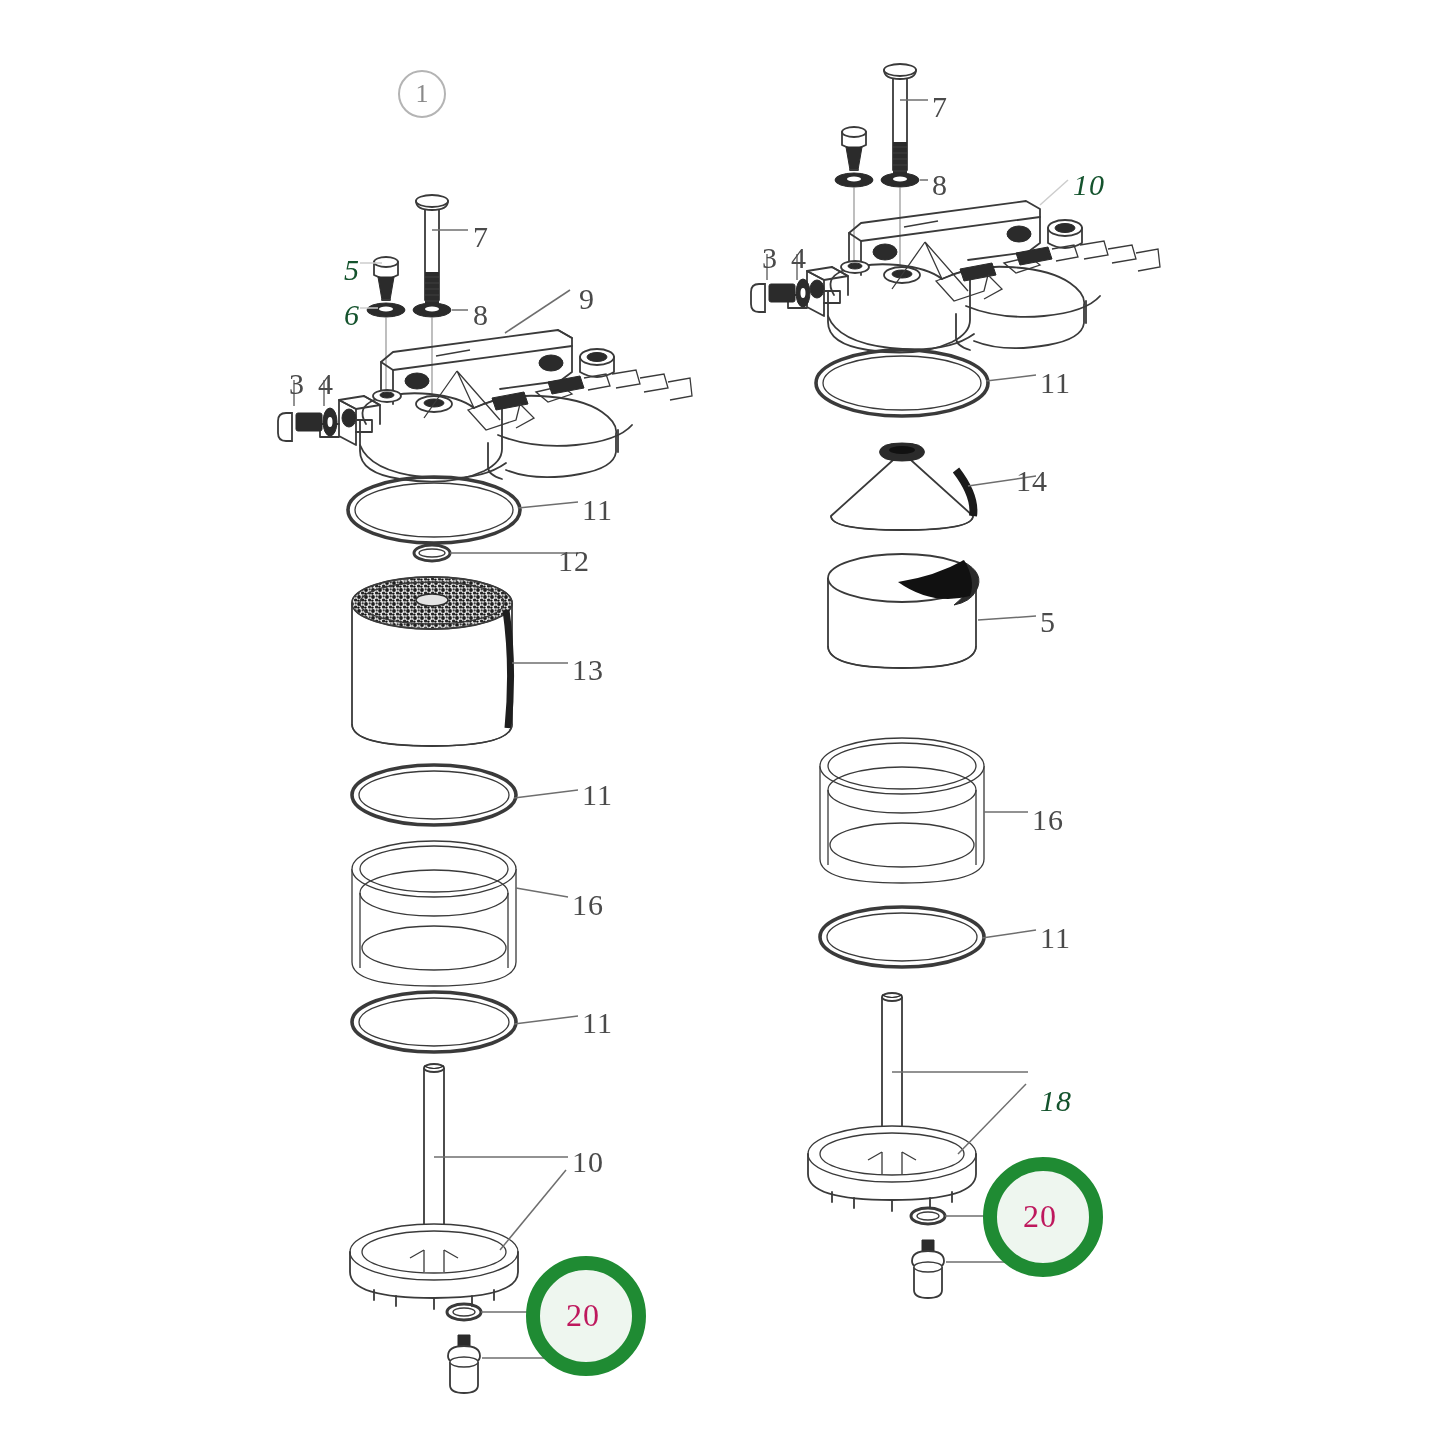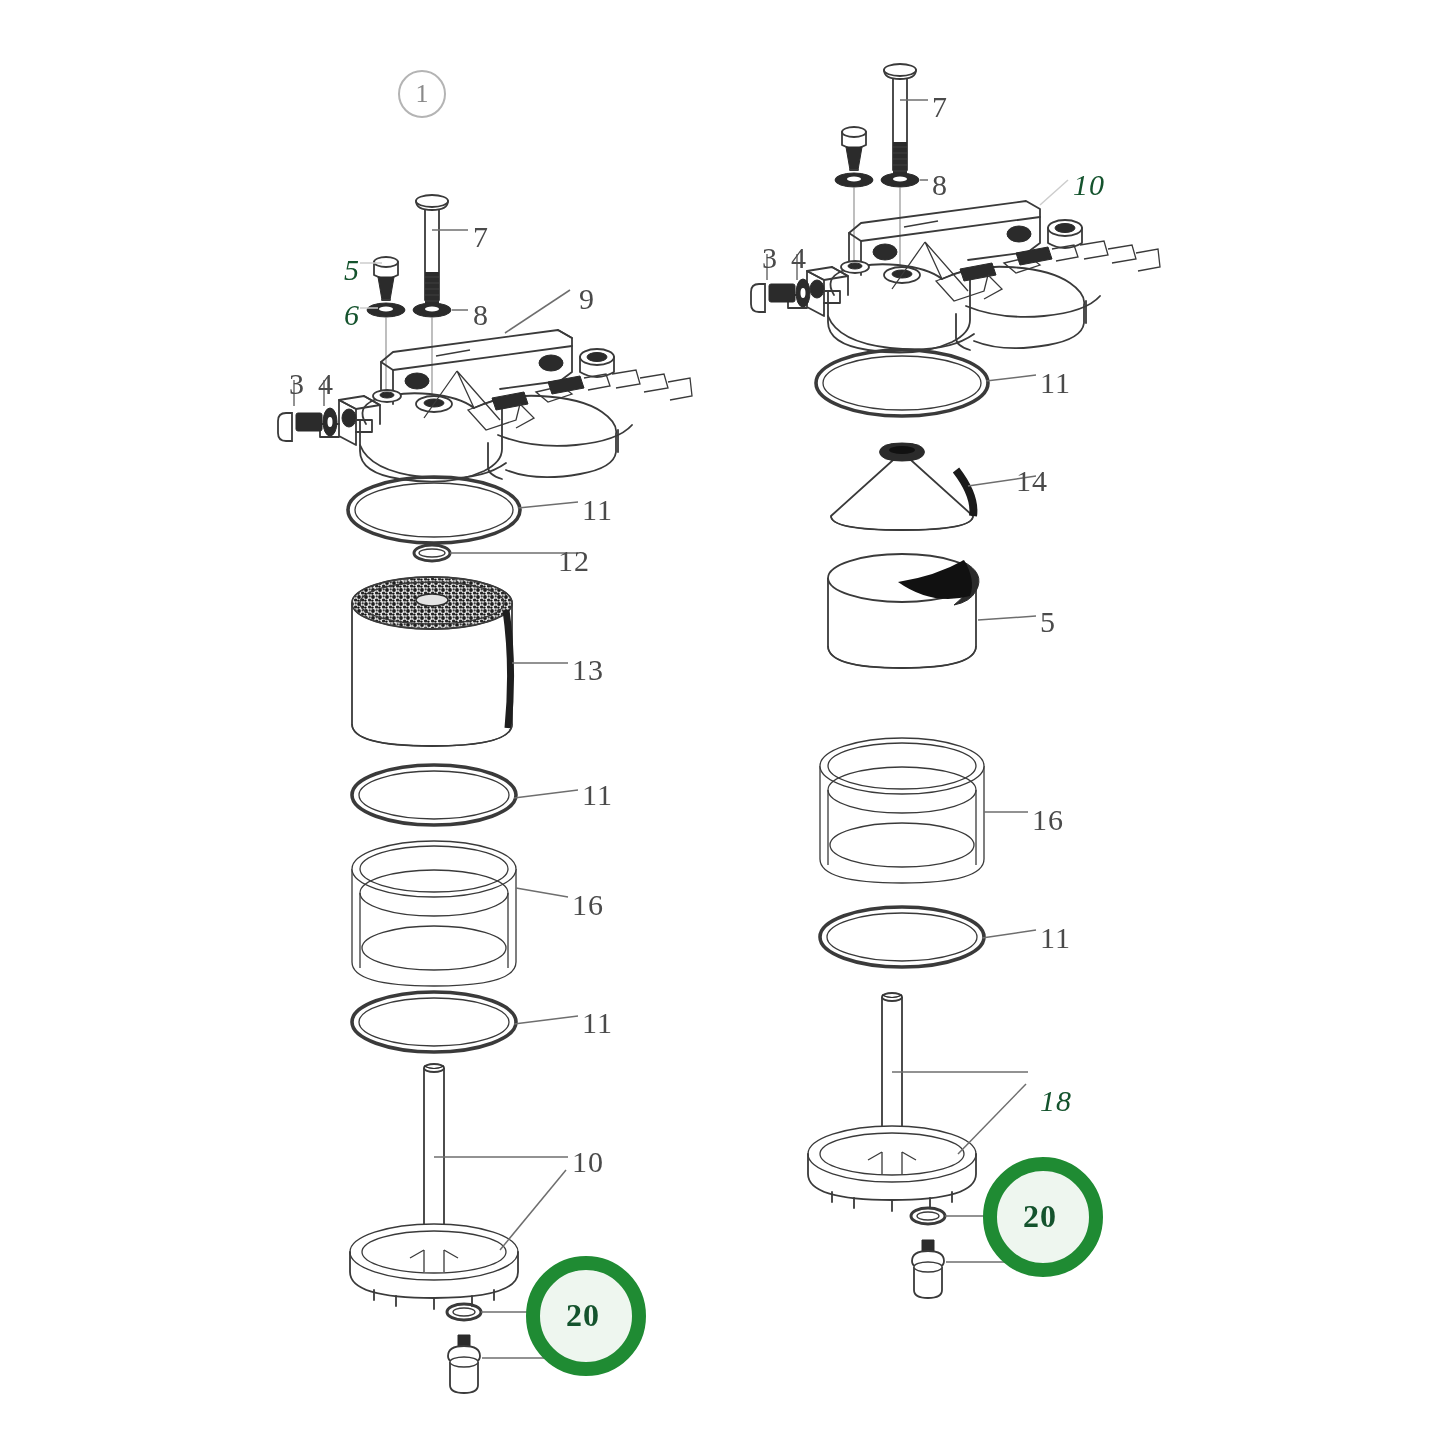--- a/index.html
+++ b/index.html
@@ -4,21 +4,21 @@
 <style>
   html,body{margin:0;padding:0;background:#ffffff;}
   body{width:1445px;height:1445px;overflow:hidden;
        font-family:"Liberation Serif", serif;}
   #sheet{position:relative;width:1445px;height:1445px;background:#fff;}
   svg.layer{position:absolute;left:0;top:0;width:1445px;height:1445px;}
   .lbl{position:absolute;font-family:"Liberation Serif",serif;color:#4a4a4a;
        font-size:30px;line-height:1;letter-spacing:1px;white-space:nowrap;}
   .lbl.faint{color:#14532d;font-style:italic;}
   .hl-num{position:absolute;font-family:"Liberation Serif",serif;
-          color:#14532d;font-size:32px;font-weight:700;letter-spacing:1px;}
+          color:#be185d;font-size:32px;font-weight:400;letter-spacing:1px;}
   .circ1{position:absolute;width:44px;height:44px;border:2px solid #b4b4b4;
          border-radius:50%;display:flex;align-items:center;justify-content:center;}
   .circ1 span{font-size:26px;color:#8a8a8a;font-family:"Liberation Serif",serif;}
 </style>
 </head>
 <body>
 
 <div id="sheet">
 
   <svg class="layer" viewBox="0 0 1445 1445">

